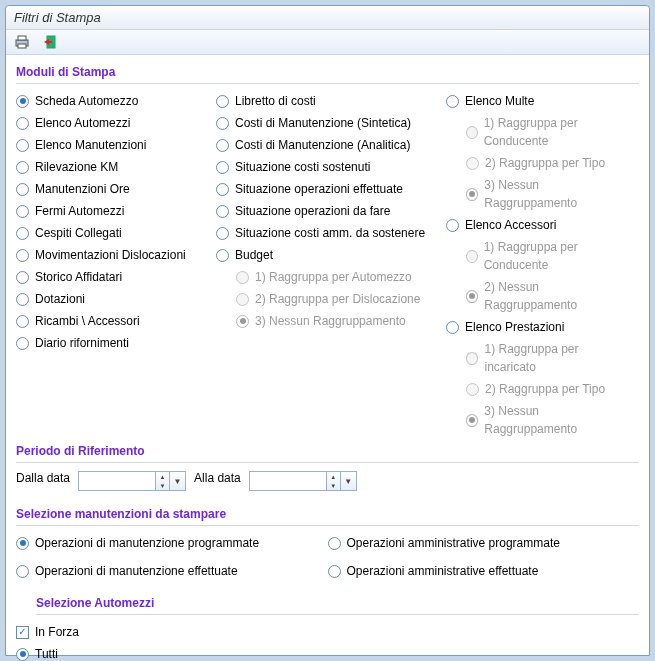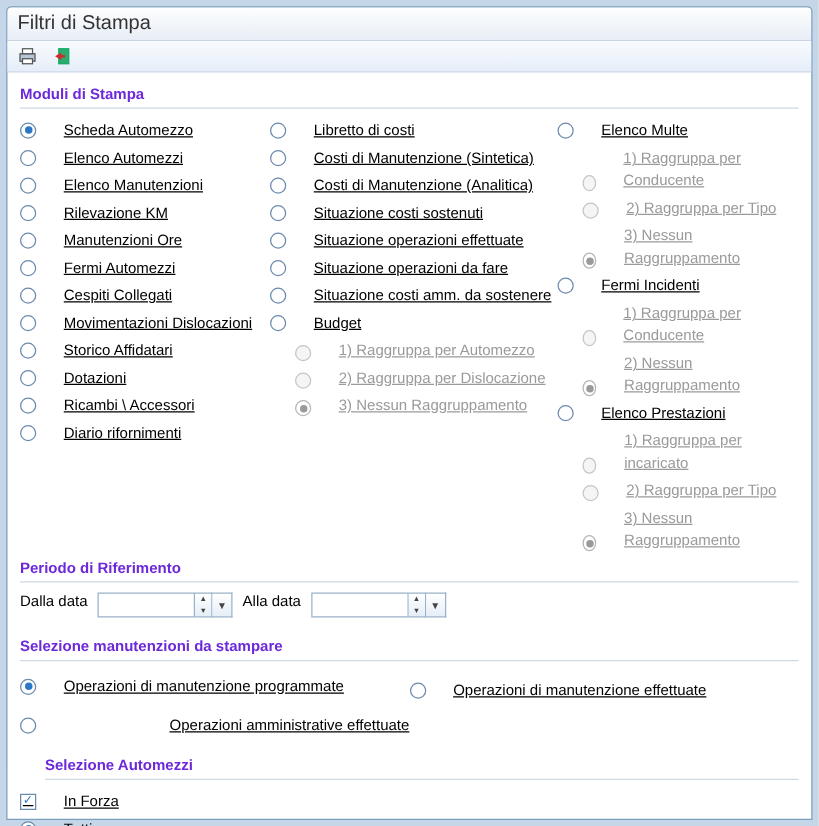--- a/index.html
+++ b/index.html
@@ -17,23 +17,24 @@
     background: #fff;
     border: 1px solid #7a9ebd;
     border-radius: 4px 4px 0 0;
     width: 645px;
     height: 651px;
   }
   .title-bar {
     background: linear-gradient(#fdfefe, #e8eef7);
     border-bottom: 1px solid #c9d5e4;
     padding: 4px 8px;
-    font-size: 16px;
+    font-size: 13px;
     color: #333;
     border-radius: 4px 4px 0 0;
+    font-style: italic;
   }
   .toolbar {
     background: linear-gradient(#f9fbfd, #e5eef9);
     border-bottom: 1px solid #c9d5e4;
     padding: 3px 6px;
     display: flex;
     gap: 8px;
     align-items: center;
   }
   .tb-btn { width: 20px; height: 18px; display:flex; align-items:center; justify-content:center; cursor:pointer; }
@@ -42,22 +43,22 @@
     font-weight: bold;
     color: #6d28d9;
     padding: 4px 0 4px 0;
     border-bottom: 1px solid #d0d8e2;
     margin-bottom: 6px;
   }
   .cols { display: flex; }
   .colA { width: 200px; }
   .colB { width: 230px; }
   .colC { width: 180px; }
-  .radio-row { display:flex; align-items:center; gap:22px; padding:2px 0; line-height:18px;text-decoration:underline; }
-  .radio-row.disabled { color:#9a9a9a;align-items:flex-end; }
+  .radio-row { display:flex; align-items:center; gap:6px; padding:2px 0; line-height:18px; }
+  .radio-row.disabled { color:#9a9a9a; }
   .dot, .dot-sel, .dot-sel-grey, .dot-dis {
     width: 13px; height:13px; border-radius:50%;
     border:1px solid #6b8aad; background:#fff; display:flex; align-items:center; justify-content:center;
   }
   .dot-sel::after { content:""; width:6px; height:6px; border-radius:50%; background:#2b77c7; }
   .dot-sel-grey { border-color:#b5b5b5; }
   .dot-sel-grey::after { content:""; width:6px; height:6px; border-radius:50%; background:#9a9a9a; }
   .dot-dis { border-color:#c5c5c5; background:#f5f5f5; }
   .cb { width:13px; height:13px; border:1px solid #6b8aad; background:#fff; display:flex; align-items:center; justify-content:center; }
   .cb.checked::after { content:"✓"; font-size:10px; color:#2b77c7; line-height:1; }
@@ -211,21 +212,21 @@
               <span class="dot-dis"></span>
               <span>2) Raggruppa per Tipo</span>
             </div>
           <div class="radio-row disabled">
               <span class="dot-sel-grey"></span>
               <span>3) Nessun Raggruppamento</span>
             </div>
         </div>
         <div class="radio-row">
             <span class="dot"></span>
-            <span>Fermi Incidenti</span>
+            <span>Elenco Accessori</span>
           </div>
         <div style="padding-left:20px;">
           <div class="radio-row disabled">
               <span class="dot-dis"></span>
               <span>1) Raggruppa per Conducente</span>
             </div>
           <div class="radio-row disabled">
               <span class="dot-sel-grey"></span>
               <span>2) Nessun Raggruppamento</span>
             </div>
@@ -272,25 +273,29 @@
         <div class="dd">▼</div>
       </div>
     </div>
 
     <div class="section-head" style="margin-top:10px;">Selezione manutenzioni da stampare</div>
     <div class="sel-grid">
       <div class="half radio-row">
           <span class="dot-sel"></span>
           <span>Operazioni di manutenzione programmate</span>
         </div>
+      <div class="half radio-row">
+          <span class="dot"></span>
+          <span>Operazioni amministrative programmate</span>
+        </div>
       <div class="half radio-row" style="padding-top:8px;">
           <span class="dot"></span>
           <span>Operazioni di manutenzione effettuate</span>
         </div>
-      <div class="half radio-row" style="padding-top:8px;justify-content:space-between;">
+      <div class="half radio-row" style="padding-top:8px;">
           <span class="dot"></span>
           <span>Operazioni amministrative effettuate</span>
         </div>
     </div>
 
     <div class="section-head" style="margin-top:10px;margin-left:20px;">Selezione Automezzi</div>
     <div class="radio-row">
         <span class="cb checked"></span>
         <span>In Forza</span>
       </div>

